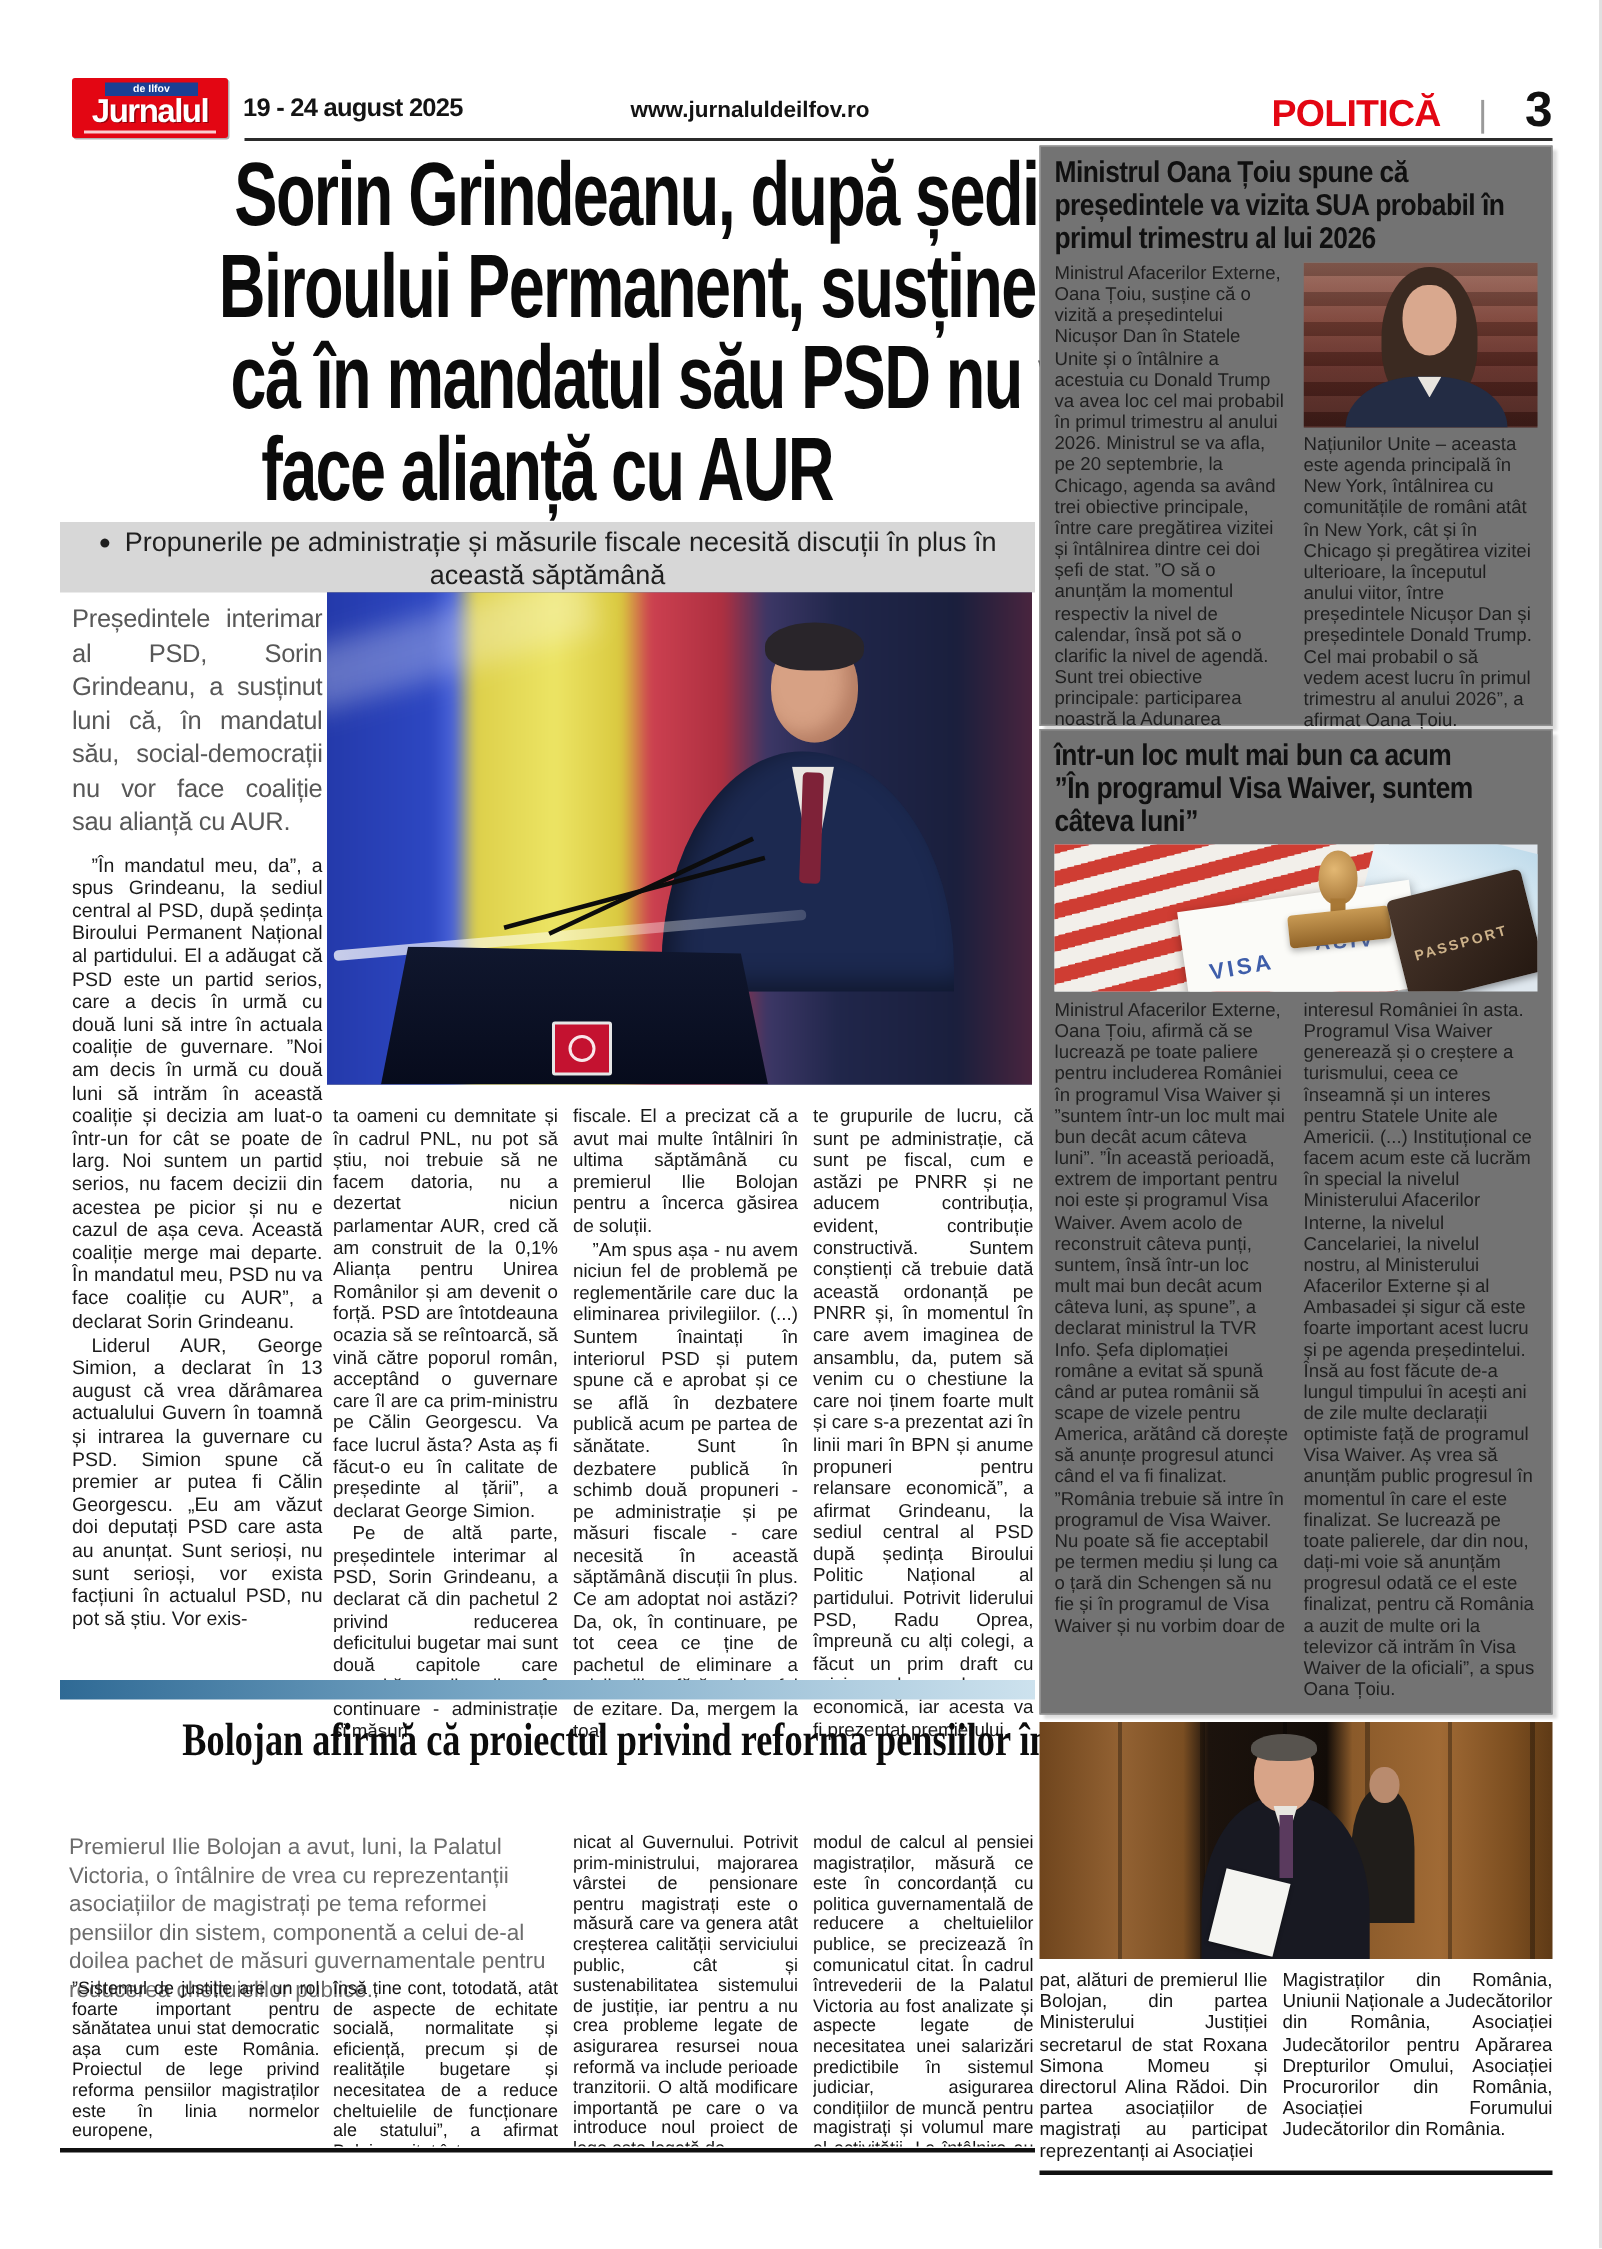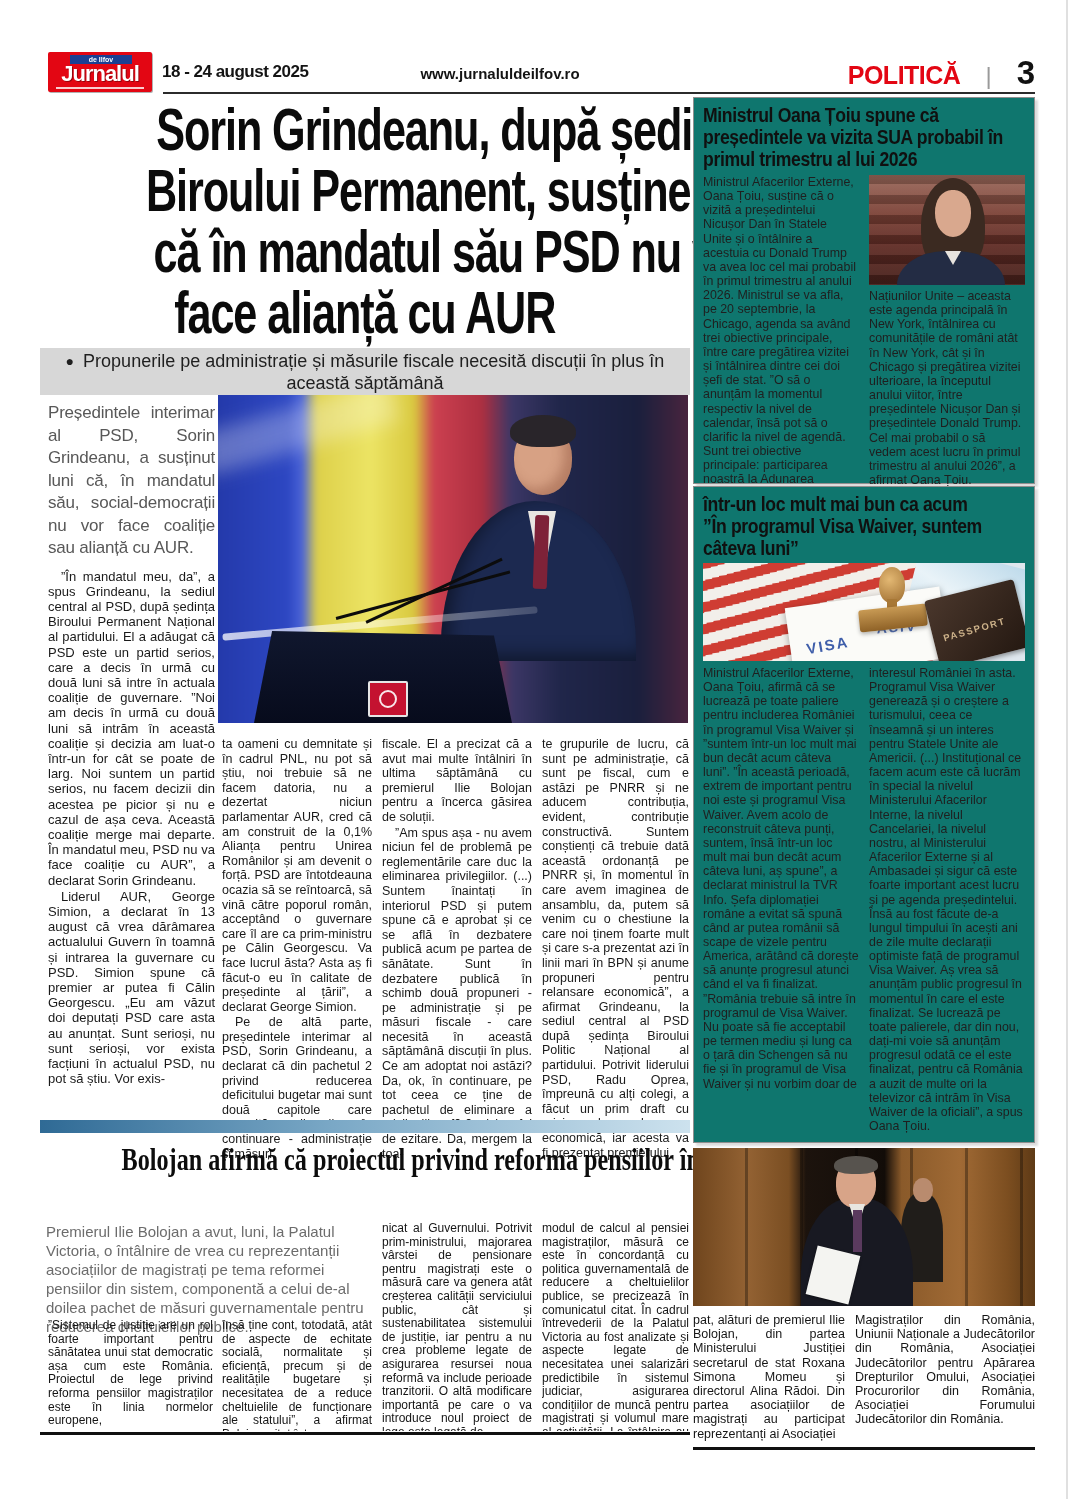--- a/index.html
+++ b/index.html
@@ -71,21 +71,21 @@
     clip-path:polygon(7% 0,93% 5%,100% 100%,0 100%);}
   .pm-logo{position:absolute;left:150px;bottom:6px;width:36px;height:32px;background:#c41230;
     border:2px solid #e6e6e6;border-radius:2px;}
   .pm-logo:after{content:"";position:absolute;left:9px;top:7px;width:14px;height:14px;
     border:2px solid rgba(255,255,255,.9);border-radius:50%;}
   .pm-mic1,.pm-mic2{position:absolute;height:2.5px;background:#0c0c0c;transform-origin:left center;}
   .pm-mic1{left:118px;bottom:104px;width:180px;transform:rotate(-15deg);}
   .pm-mic2{left:148px;bottom:100px;width:150px;transform:rotate(-25deg);}
 
   
-  .sbox{left:693px;width:342px;background:#0f766e;border:1px solid #8f8f8f;
+  .sbox{left:693px;width:342px;background:#737373;border:1px solid #8f8f8f;
         box-shadow:3px 3px 2px rgba(0,0,0,.14);box-sizing:border-box;padding:6px 9px;}
   .sbox1{top:97px;height:387px;}
   .sbox2{top:486px;height:657px;}
   .stitle .line{height:22px;line-height:22px;}
   .stitle .t-in{display:inline-block;white-space:nowrap;font-weight:700;font-size:20px;
         letter-spacing:-.4px;color:#101010;transform:scaleX(.88);transform-origin:0 50%;}
   .scols{display:flex;gap:10px;margin-top:5px;}
   .scol{width:157px;font-size:12.4px;line-height:14.15px;color:#1f1f1f;overflow:hidden;}
 
   
@@ -169,21 +169,21 @@
 </head>
 <body>
 
 <div class="page">
 
   <div class="abs logo">
     <div class="logo-sub">de Ilfov</div>
     <div class="logo-main">Jurnalul</div>
     <div class="logo-base"></div>
   </div>
-  <div class="abs hdr-date">18 - 24 august 2025</div>
+  <div class="abs hdr-date">19 - 24 august 2025</div>
   <div class="abs hdr-site">www.jurnaluldeilfov.ro</div>
   <div class="abs hdr-right">
     <span class="hdr-section">POLITICĂ</span>
     <span class="hdr-sep">|</span>
     <span class="hdr-page">3</span>
   </div>
   <div class="abs hdr-line"></div>
   <div class="abs page-edge"></div>
 
   <div class="abs headline">

